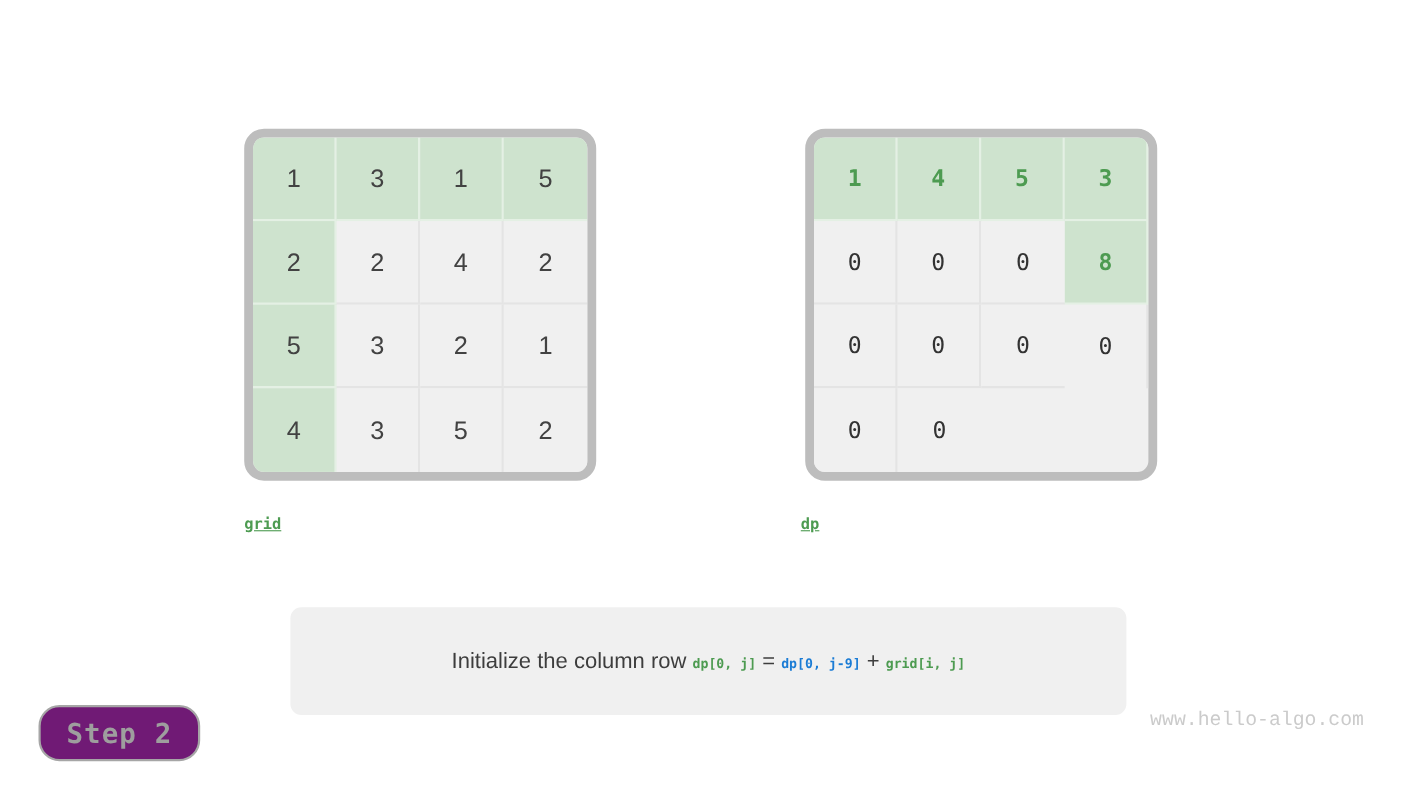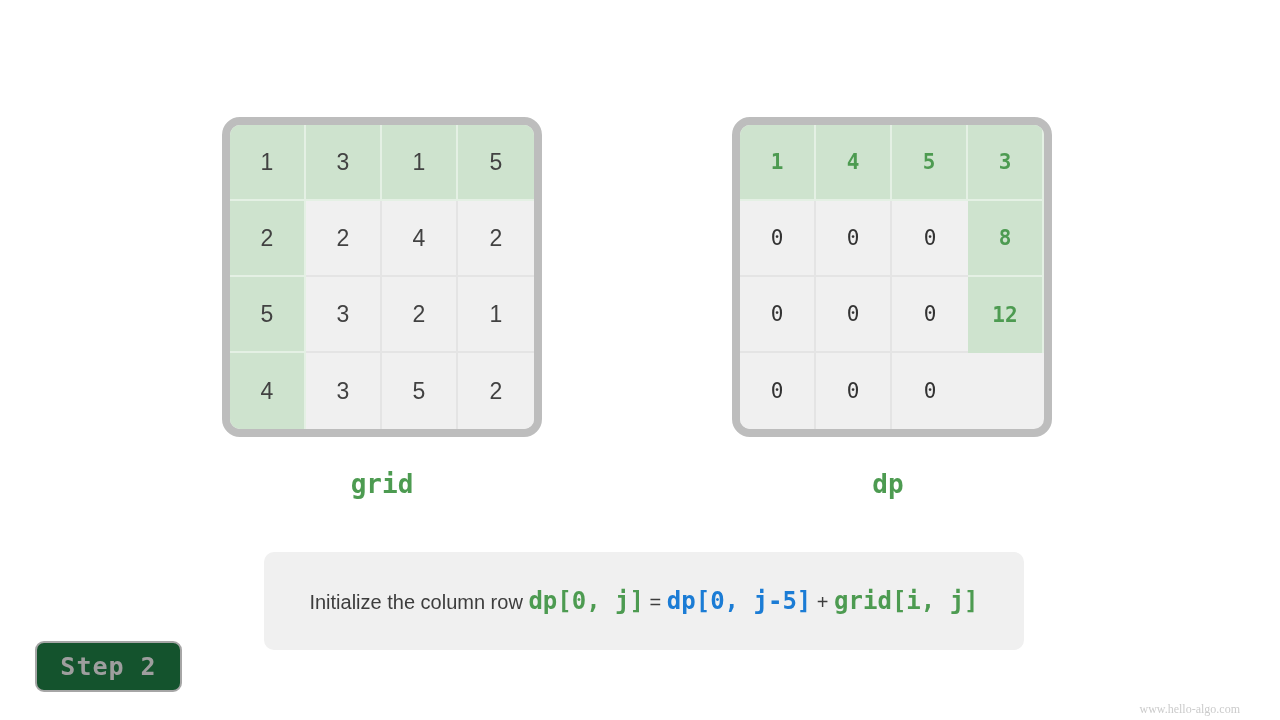--- a/index.html
+++ b/index.html
@@ -34,52 +34,52 @@
     border-bottom:2px solid rgba(128,128,128,0.10);
     box-sizing:border-box;
   }
   .cell.col-last{border-right:none;}
   .cell.row-last{border-bottom:none;}
   .cell.hl{background:var(--green-bg);border-right-color:rgba(255,255,255,0.45);border-bottom-color:rgba(255,255,255,0.45);}
   .cell .val{font-size:23px;color:var(--num-text);}
   .cell .val.mono{font-family:"DejaVu Sans Mono", monospace;font-size:21px;color:#333333;}
   .cell .val.mono.green{color:var(--green-text);font-weight:bold;}
   .matrix-label{
-    position:absolute;width:320px;top:469px;text-align:center;
+    position:absolute;width:320px;top:469px;text-align:left;
     font-family:"DejaVu Sans Mono", monospace;font-weight:bold;
-    font-size:26px;color:var(--green-text);
+    font-size:14px;color:var(--green-text);text-decoration:underline;
   }
   .matrix-label.left{left:222px;}
   .matrix-label.right{left:728px;}
   .caption-box{
     position:absolute;left:264px;top:552px;width:760px;height:98px;
     background:var(--caption-bg);border-radius:10px;
     display:flex;flex-direction:column;align-items:center;justify-content:center;
     gap:7px;box-sizing:border-box;
   }
   .caption-line{
     font-size:20px;color:var(--dark-text);white-space:pre;line-height:1.35;
   }
   .caption-line .code{
-    font-family:"DejaVu Sans Mono", monospace;font-weight:bold;font-size:24px;
+    font-family:"DejaVu Sans Mono", monospace;font-weight:bold;font-size:12px;
   }
   .caption-line .code.green{color:var(--green-text);}
   .caption-line .code.blue{color:var(--blue-text);}
   .step-box{
     position:absolute;left:35px;top:641px;width:147px;height:51px;
-    border:2px solid #a6a6a6;border-radius:9px;background:#14532d;
+    border:2px solid #a6a6a6;border-radius:19px;background:#701a75;
     box-sizing:border-box;display:flex;align-items:center;justify-content:center;
   }
   .step-box .step-text{
     font-family:"DejaVu Sans Mono", monospace;font-weight:bold;
     font-size:25px;color:var(--muted);letter-spacing:1px;
   }
   .watermark{
-    position:absolute;right:40px;top:702px;
-    font-family:Liberation Serif, serif;font-size:12px;color:var(--watermark);
+    position:absolute;right:40px;top:645px;
+    font-family:Liberation Mono, monospace;font-size:18px;color:var(--watermark);
   }
 </style>
 </head>
 <body>
 
 <div class="matrix left">
     <div class="cell hl">
       <span class="val">1</span>
     </div>
     <div class="cell hl">
@@ -155,38 +155,35 @@
     </div>
     <div class="cell">
       <span class="val mono">0</span>
     </div>
     <div class="cell">
       <span class="val mono">0</span>
     </div>
     <div class="cell col-last">
       <span class="val mono">0</span>
     </div>
-    <div class="cell hl row-last">
-      <span class="val mono green">12</span>
-    </div>
     <div class="cell row-last">
       <span class="val mono">0</span>
     </div>
     <div class="cell row-last">
       <span class="val mono">0</span>
     </div>
     <div class="cell col-last row-last">
       <span class="val mono">0</span>
     </div>
   </div>
 
 <div class="matrix-label left">grid</div>
 <div class="matrix-label right">dp</div>
 
 <div class="caption-box">
-  <div class="caption-line"><span>Initialize the column row </span><span class="code green">dp[0, j]</span><span> = </span><span class="code blue">dp[0, j-5]</span><span> + </span><span class="code green">grid[i, j]</span></div>
+  <div class="caption-line"><span>Initialize the column row </span><span class="code green">dp[0, j]</span><span> = </span><span class="code blue">dp[0, j-9]</span><span> + </span><span class="code green">grid[i, j]</span></div>
 </div>
 
 <div class="step-box">
   <span class="step-text">Step 2</span>
 </div>
 
 <div class="watermark">www.hello-algo.com</div>
 
 </body></html>

